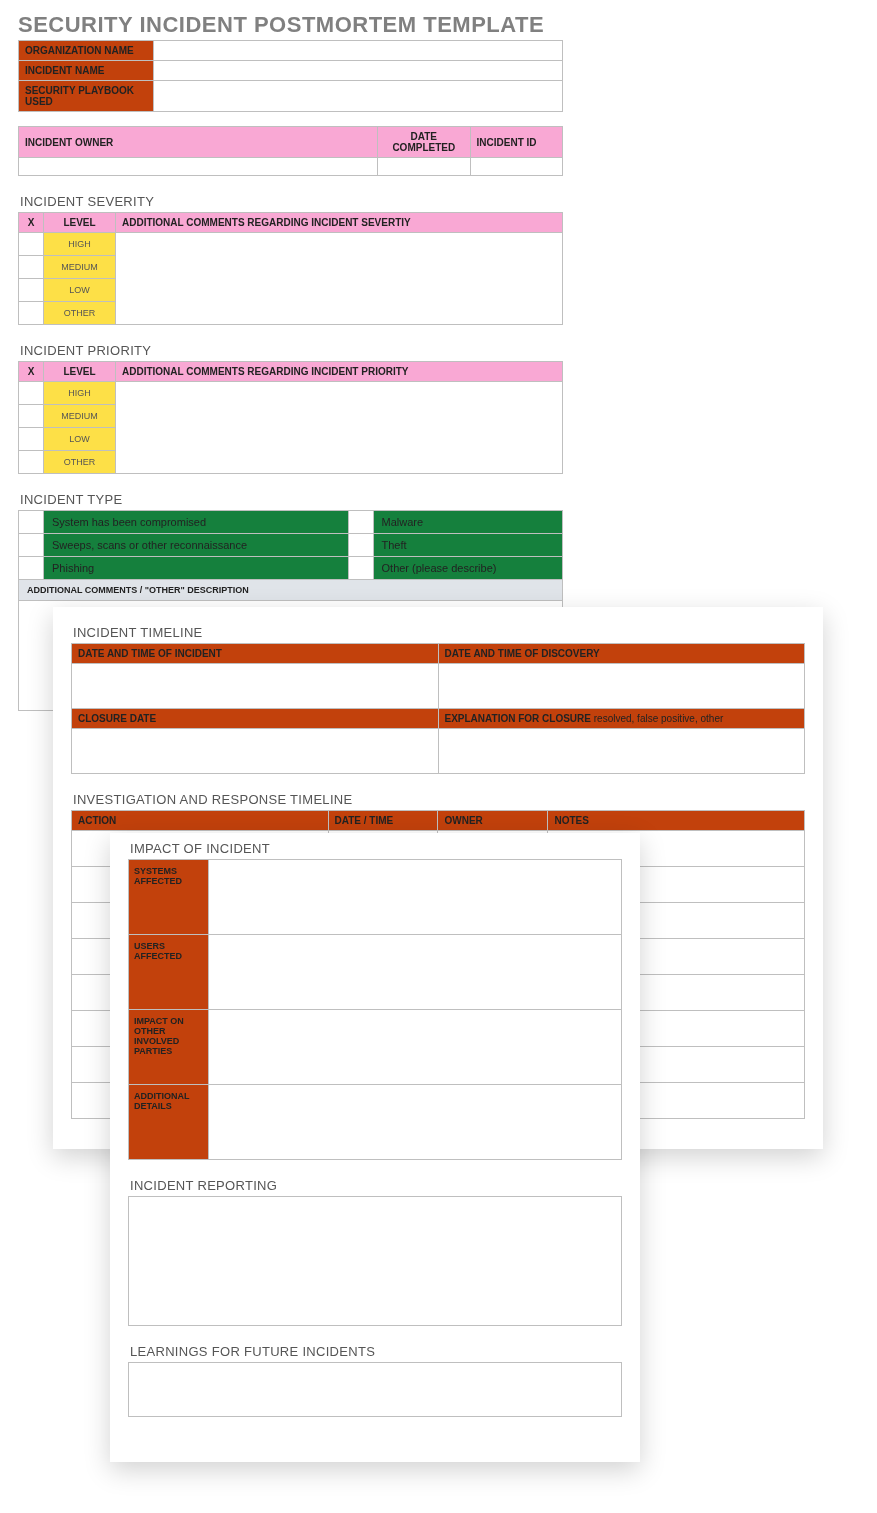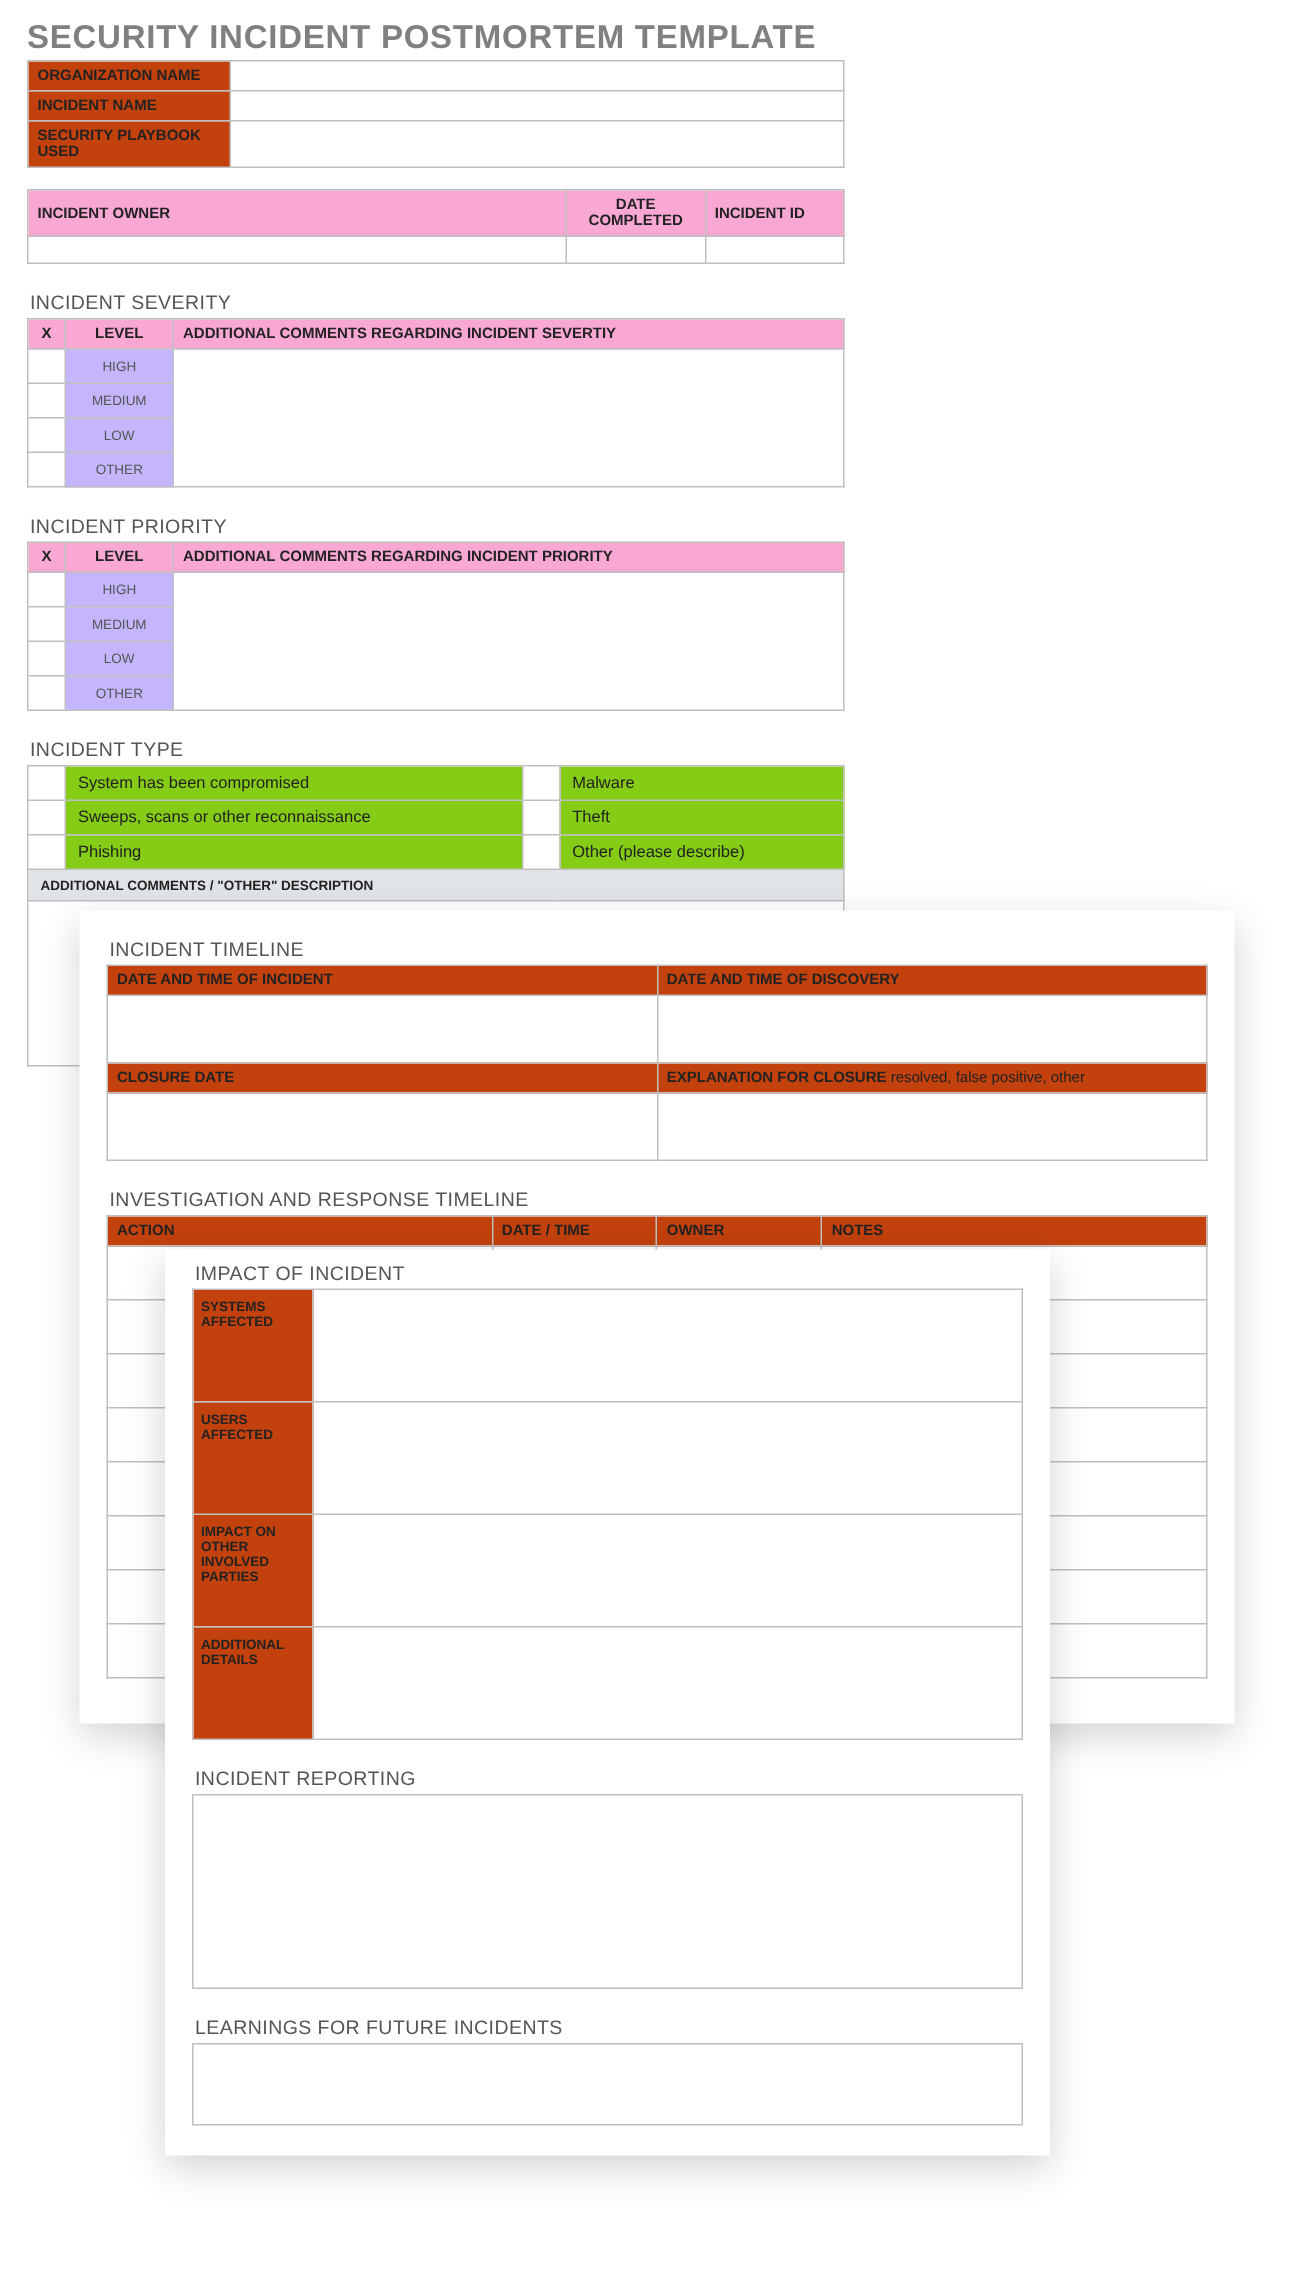--- a/index.html
+++ b/index.html
@@ -38,57 +38,57 @@
     background: #c2410c;
     font-weight: bold;
     font-size: 10px;
   }
   .hdr2 {
     background: #f9a8d4;
     font-weight: bold;
     font-size: 10px;
   }
   .fill {
-    background: #c4b5fd;
+    background: #fde047;
   }
   .section-title {
     font-size: 13px;
     color: #555;
     letter-spacing: 0.3px;
     margin: 18px 0 3px 2px;
   }
   .subtext {
     font-size: 10px;
     color: #444;
     margin: 2px 0 4px 2px;
     line-height: 1.3;
   }
   .info-table th { width: 135px; }
   .severity-table .col-x { width: 25px; text-align: center; }
   .severity-table .col-level { width: 72px; }
   .severity-table .level-cell { padding: 6px 6px; text-align: center; font-size: 9px; color:#555;}
-  .type-table td { background:#84cc16; padding:5px 8px; font-size:11px; }
+  .type-table td { background:#15803d; padding:5px 8px; font-size:11px; }
   .type-table .checkcol { width:25px; background:#fff; }
   .empty-row td { height: 18px; }
   .med-empty { height: 45px; }
   .textarea {
     border: 1px solid #bfbfbf;
     height: 130px;
     width: 100%;
   }
   .textarea-sm {
     border: 1px solid #bfbfbf;
     height: 55px;
     width: 100%;
   }
   .impact-table th { width: 80px; vertical-align: top; font-size:9px; padding:6px 5px;}
   .impact-table td { height: 75px; }
   
   .panel2 { left: 53px; top: 607px; width: 770px; padding: 18px 18px 30px 18px; }
-  .panel3 { left: 110px; top: 833px; width: 590px; padding: 8px 18px 20px 18px; }
+  .panel3 { left: 110px; top: 833px; width: 530px; padding: 8px 18px 45px 18px; }
 </style>
 </head>
 <body>
 
 <div class="page-title">SECURITY INCIDENT POSTMORTEM TEMPLATE</div>
 
 <div class="panel panel1">
 
   <table class="info-table">
     <tbody>

